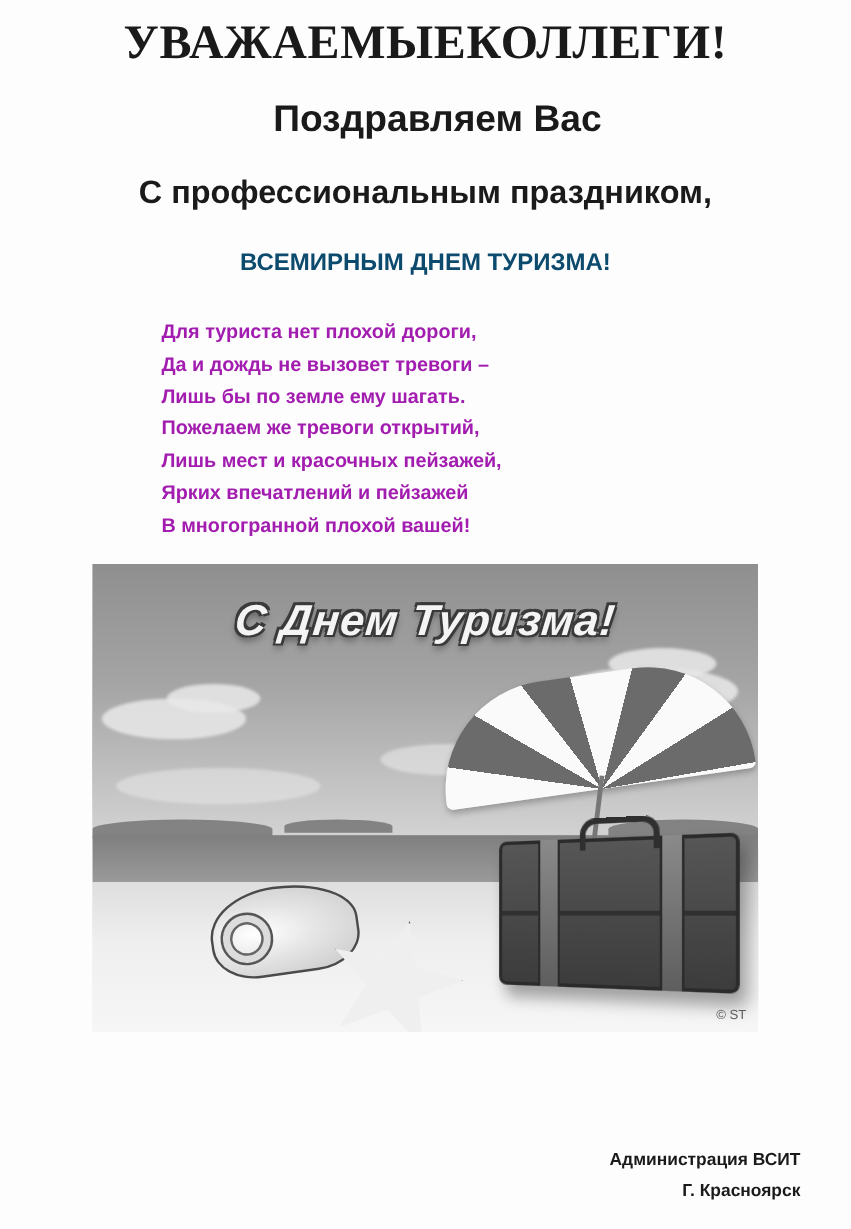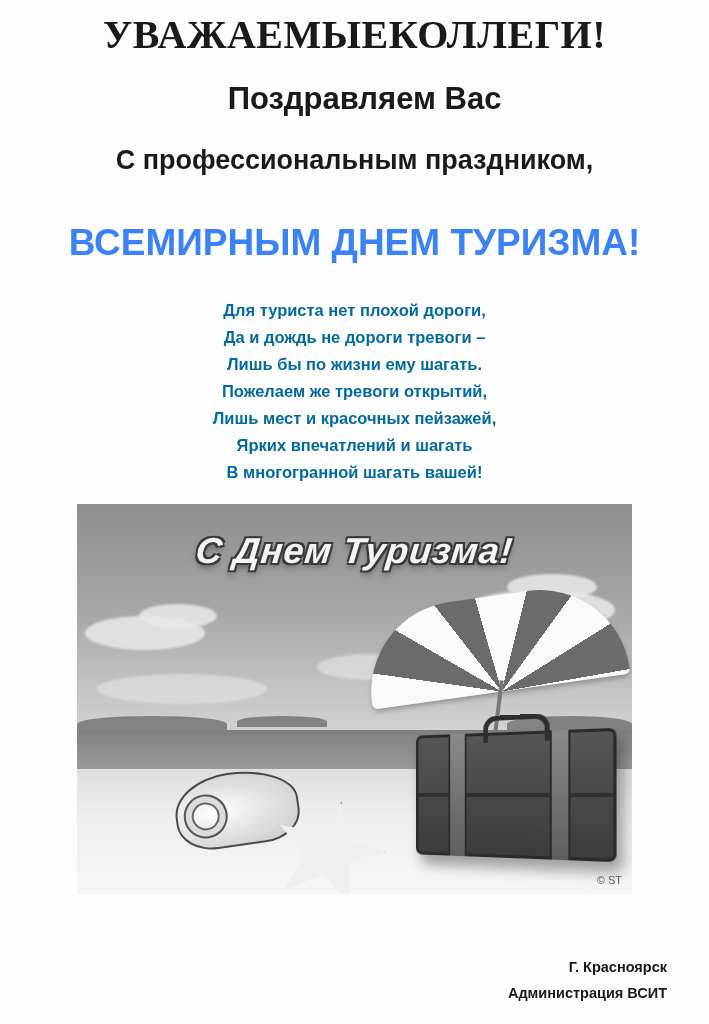--- a/index.html
+++ b/index.html
@@ -45,40 +45,39 @@
     line-height: 1.1;
     margin: 0 0 30px 0;
     color: #1a1a1a;
     padding-left: 20px;
   }
   .headline-3 {
     font-family: "Liberation Sans", sans-serif;
     font-weight: bold;
     font-size: 27px;
     line-height: 1.1;
-    margin: 0 0 47px 0;
+    margin: 0 0 32px 0;
     color: #1a1a1a;
   }
   .headline-4 {
     font-family: "Liberation Sans", sans-serif;
     font-weight: bold;
-    font-size: 37px;
+    font-size: 20px;
     line-height: 1.1;
     margin: 10px 0 34px 0;
-    color: #3b82f6;
+    color: #0c4a6e;
   }
 
   
   .poem {
-    text-align: center;
     font-family: "Liberation Sans", sans-serif;
     font-weight: bold;
     font-size: 16.5px;
     line-height: 1.63;
-    color: #0369a1;
+    color: #a21caf;
     margin: 4px auto 18px auto;
     width: 440px;
   }
   .poem .line { display: block; white-space: nowrap; }
 
   
   .photo {
     position: relative;
     width: 555px;
     height: 390px;
@@ -234,26 +233,26 @@
 
   <div class="headline-block">
     <div class="headline-1">УВАЖАЕМЫЕКОЛЛЕГИ!</div>
     <div class="headline-2">Поздравляем Вас</div>
     <div class="headline-3">С профессиональным праздником,</div>
     <div class="headline-4">ВСЕМИРНЫМ ДНЕМ ТУРИЗМА!</div>
   </div>
 
   <div class="poem">
     <span class="line">Для туриста нет плохой дороги,</span>
-    <span class="line">Да и дождь не дороги тревоги –</span>
-    <span class="line">Лишь бы по жизни ему шагать.</span>
+    <span class="line">Да и дождь не вызовет тревоги –</span>
+    <span class="line">Лишь бы по земле ему шагать.</span>
     <span class="line">Пожелаем же тревоги открытий,</span>
     <span class="line">Лишь мест и красочных пейзажей,</span>
-    <span class="line">Ярких впечатлений и шагать</span>
-    <span class="line">В многогранной шагать вашей!</span>
+    <span class="line">Ярких впечатлений и пейзажей</span>
+    <span class="line">В многогранной плохой вашей!</span>
   </div>
 
   <div class="photo">
     <div class="sky"></div>
     <div class="cloud c1"></div>
     <div class="cloud c2"></div>
     <div class="cloud c3"></div>
     <div class="cloud c4"></div>
     <div class="cloud c5"></div>
     <div class="cloud c6"></div>
@@ -277,17 +276,17 @@
       <div class="sc-handle"></div>
       <div class="sc-line"></div>
       <div class="sc-strap s1"></div>
       <div class="sc-strap s2"></div>
     </div>
 
     <div class="photo-credit">© ST</div>
   </div>
 
   <div class="signature">
+    <div>Администрация  ВСИТ</div>
     <div>Г. Красноярск</div>
-    <div>Администрация  ВСИТ</div>
   </div>
 
 </div>
 
 </body></html>

